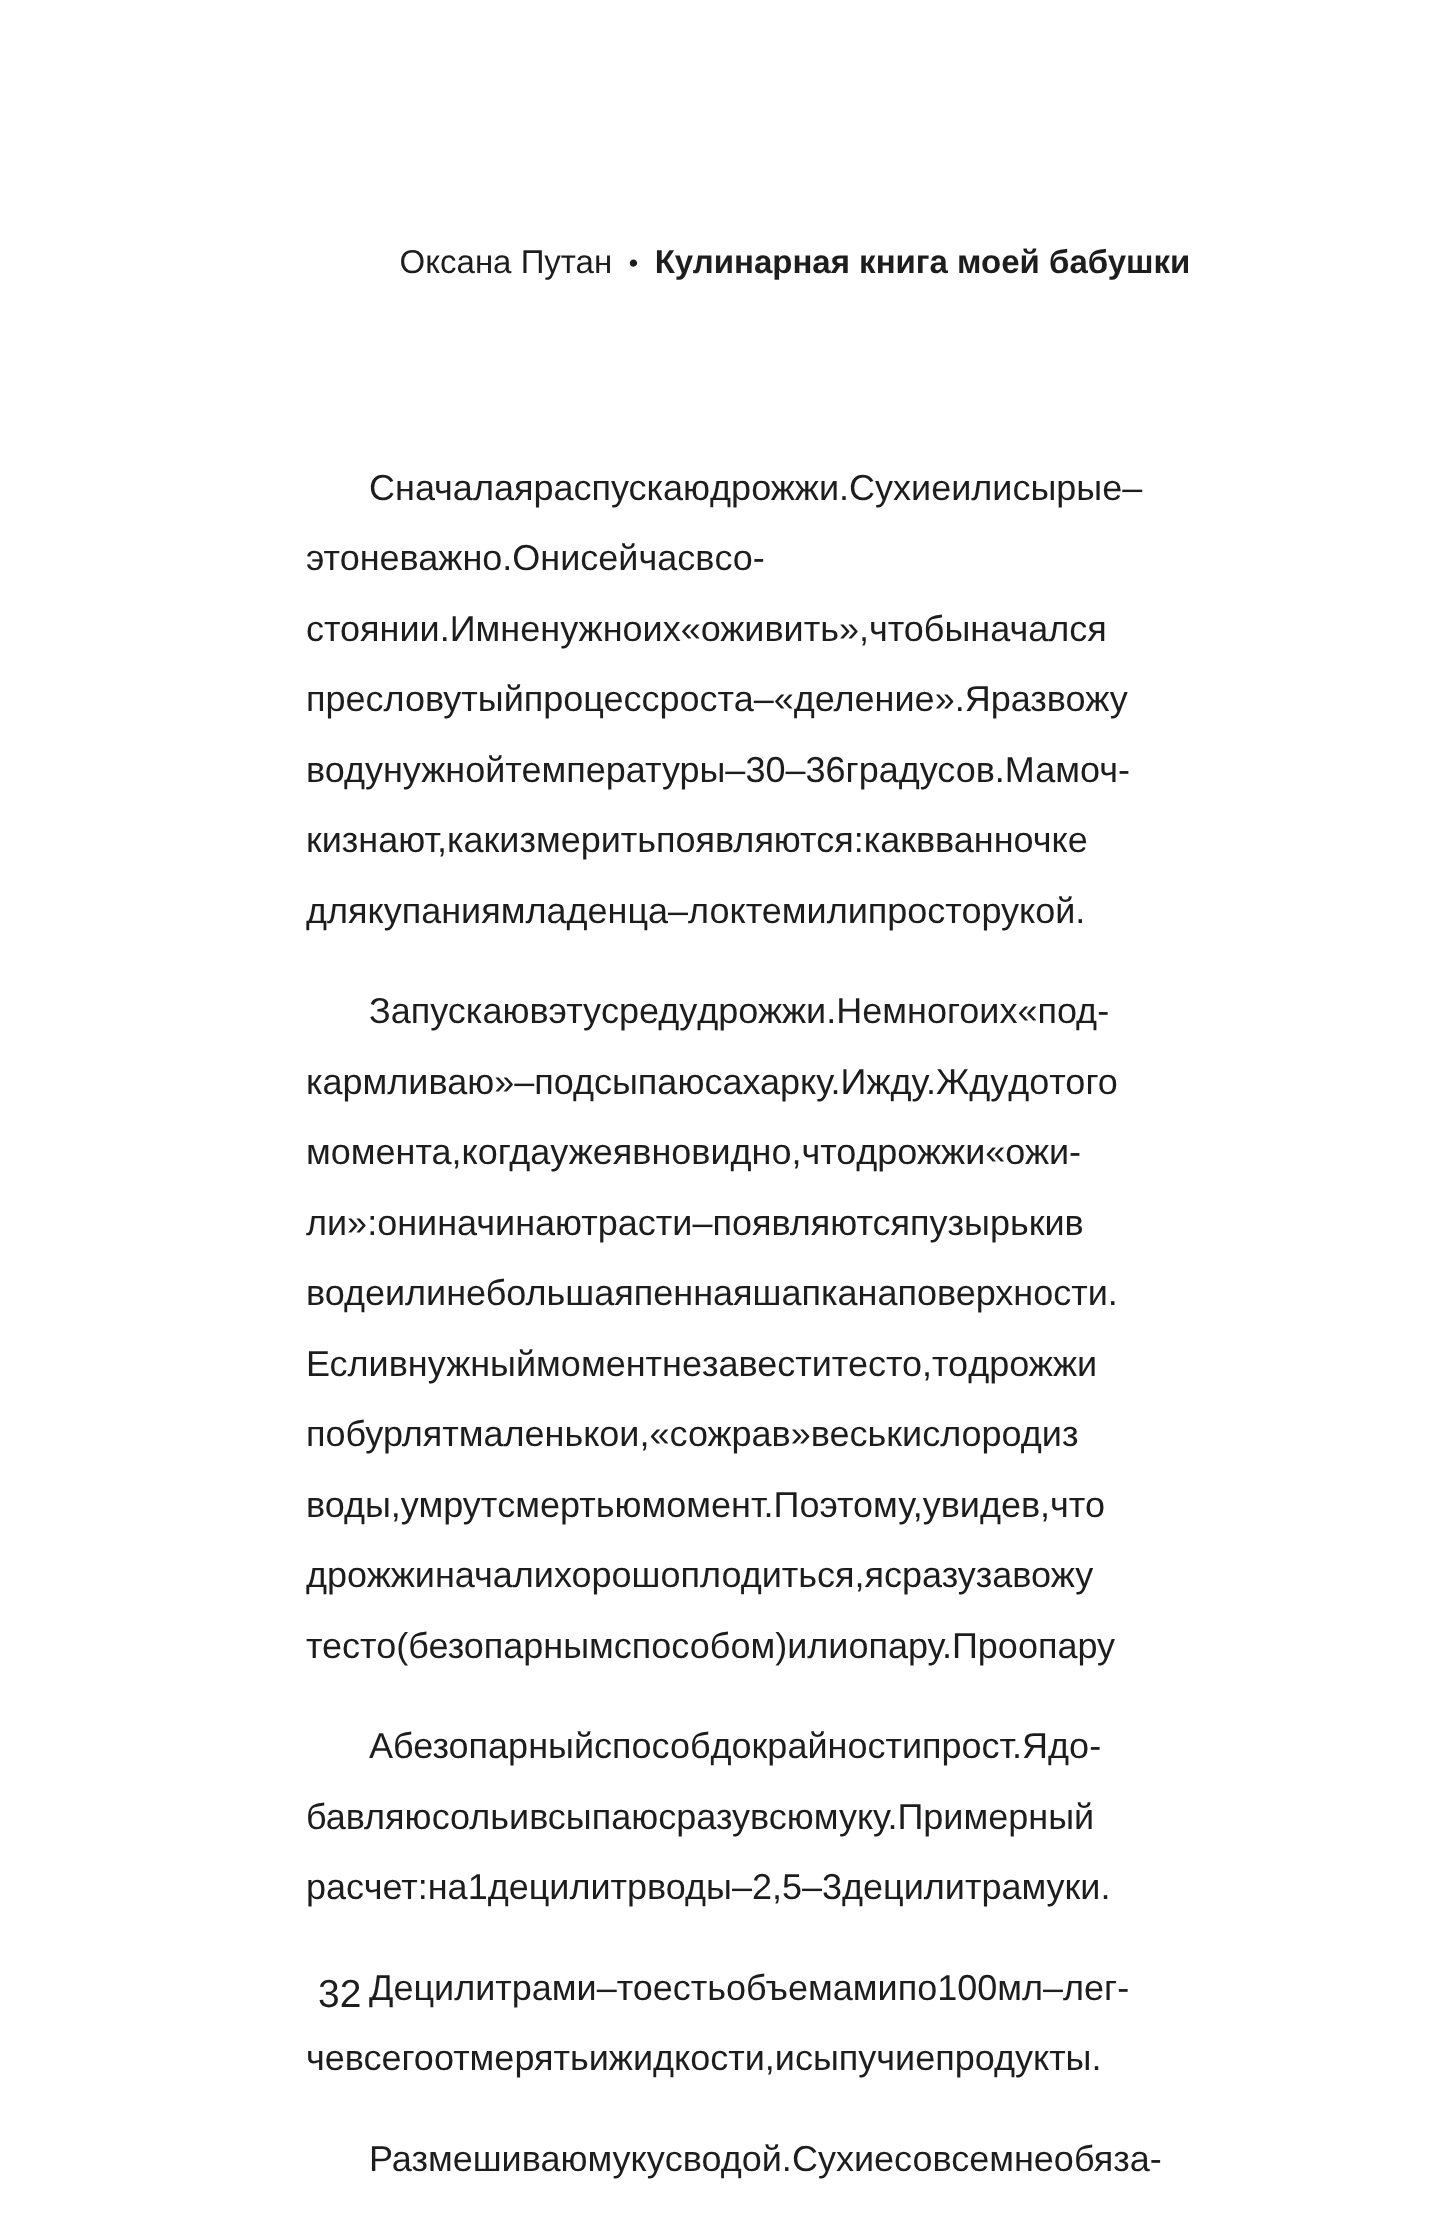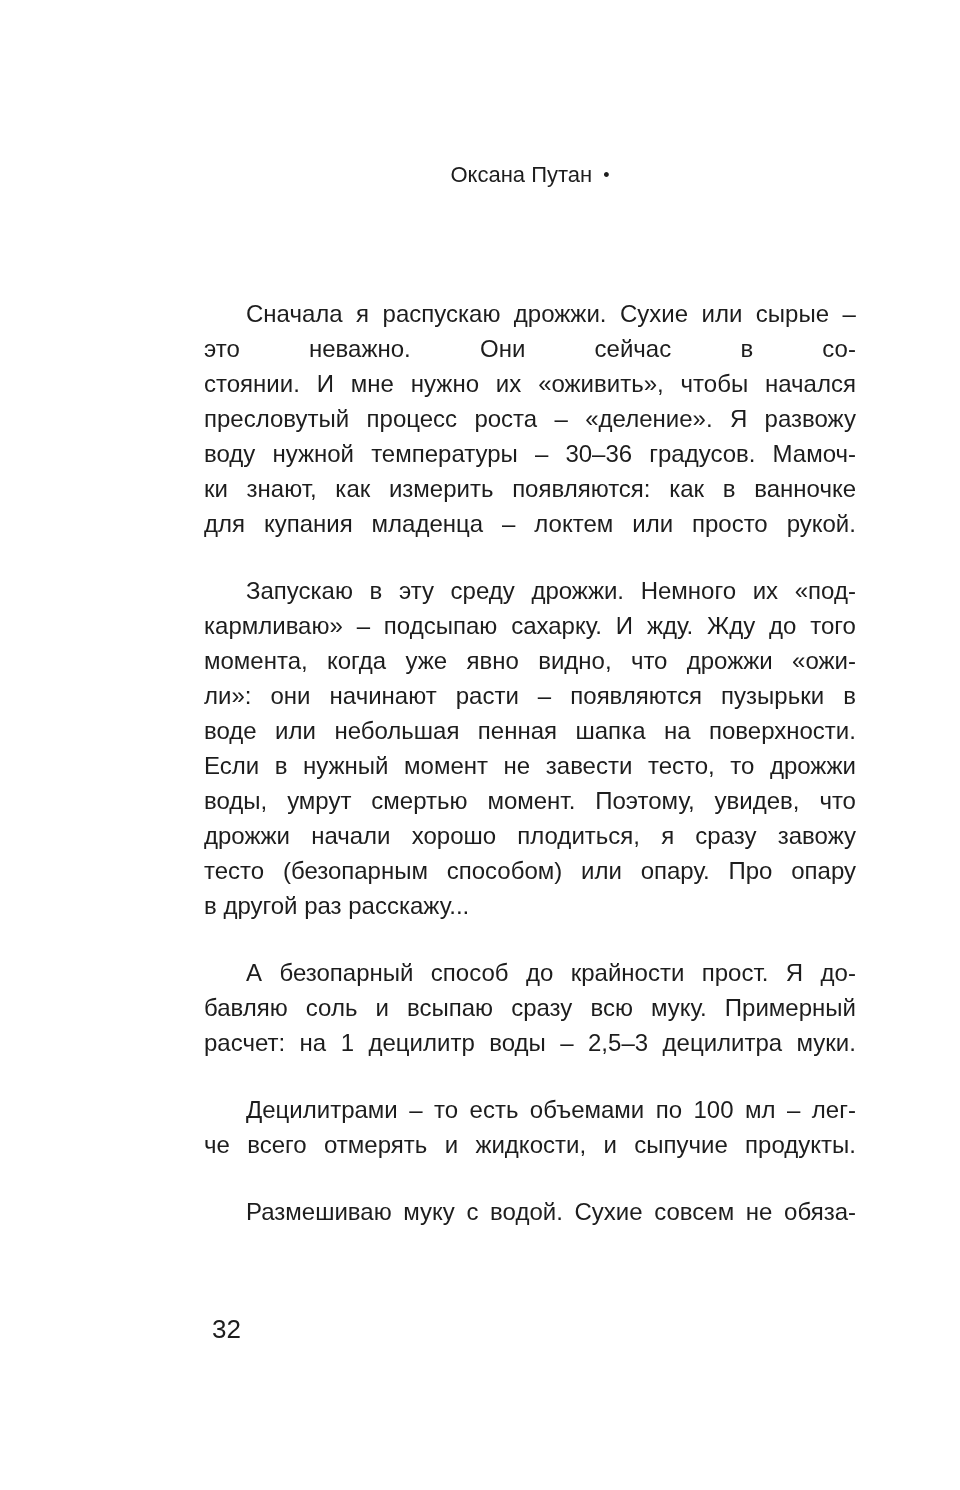--- a/index.html
+++ b/index.html
@@ -40,40 +40,41 @@
     width: 652px;
     font-size: 24px;
     line-height: 35px;
   }
   .para { margin: 0 0 32px 0; }
   .para:last-child { margin-bottom: 0; }
   .line { height: 35px; text-align: left; }
   .line.fill {
     display: flex;
     flex-wrap: nowrap;
-    justify-content: space-between;
     align-items: baseline;
+    margin-top: 12px;
   }
   .line.indent { padding-left: 42px; }
   .page-number {
     position: absolute;
     top: 1313px;
     left: 212px;
     font-size: 26px;
     line-height: 32px;
   }
 </style>
 </head>
 <body>
 
 <div class="book-page">
 
   <div class="running-head">
     <span class="author">Оксана Путан</span>
     <span class="sep">•</span>
+    <span class="title">Кулинарная книга моей бабушки</span>
   </div>
 
   <div class="text-block">
       <div class="para">
         <div class="line fill indent">
           <span>Сначала</span>
           <span>я</span>
           <span>распускаю</span>
           <span>дрожжи.</span>
           <span>Сухие</span>
@@ -194,20 +195,29 @@
           <span>в</span>
           <span>нужный</span>
           <span>момент</span>
           <span>не</span>
           <span>завести</span>
           <span>тесто,</span>
           <span>то</span>
           <span>дрожжи</span>
         </div>
         <div class="line fill">
+          <span>побурлят</span>
+          <span>маленько</span>
+          <span>и,</span>
+          <span>«сожрав»</span>
+          <span>весь</span>
+          <span>кислород</span>
+          <span>из</span>
+        </div>
+        <div class="line fill">
           <span>воды,</span>
           <span>умрут</span>
           <span>смертью</span>
           <span>момент.</span>
           <span>Поэтому,</span>
           <span>увидев,</span>
           <span>что</span>
         </div>
         <div class="line fill">
           <span>дрожжи</span>
@@ -220,21 +230,20 @@
         </div>
         <div class="line fill">
           <span>тесто</span>
           <span>(безопарным</span>
           <span>способом)</span>
           <span>или</span>
           <span>опару.</span>
           <span>Про</span>
           <span>опару</span>
         </div>
-        <div class="line">в другой раз расскажу...</div>
       </div>
       <div class="para">
         <div class="line fill indent">
           <span>А</span>
           <span>безопарный</span>
           <span>способ</span>
           <span>до</span>
           <span>крайности</span>
           <span>прост.</span>
           <span>Я</span>

